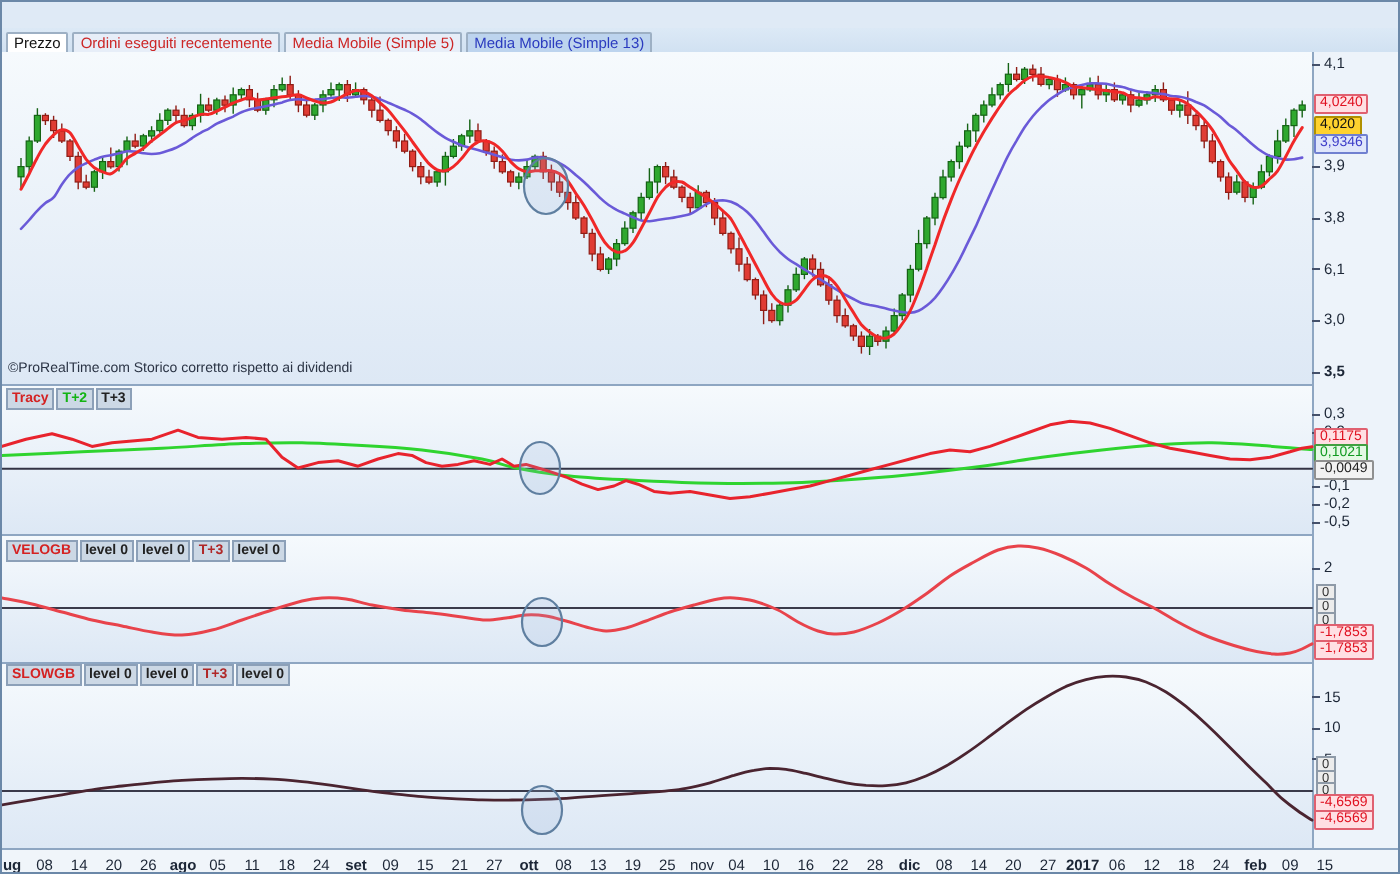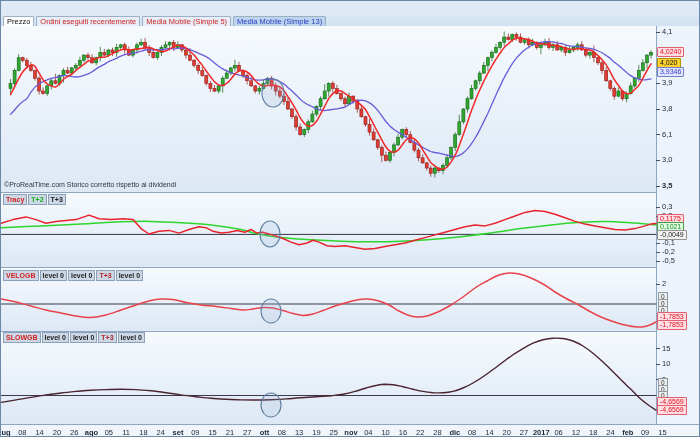--- a/index.html
+++ b/index.html
@@ -484,21 +484,21 @@
       <div class="dlbl" style="left: 166px; font-weight: bold;">set</div>
       <div class="dlbl" style="left: 183.3px;">09</div>
       <div class="dlbl" style="left: 200.6px;">15</div>
       <div class="dlbl" style="left: 217.9px;">21</div>
       <div class="dlbl" style="left: 235.2px;">27</div>
       <div class="dlbl" style="left: 252.5px; font-weight: bold;">ott</div>
       <div class="dlbl" style="left: 269.8px;">08</div>
       <div class="dlbl" style="left: 287.1px;">13</div>
       <div class="dlbl" style="left: 304.4px;">19</div>
       <div class="dlbl" style="left: 321.7px;">25</div>
-      <div class="dlbl" style="left: 339px; font-weight: bold;">nov</div>
+      <div class="dlbl" style="left: 339px; font-weight: normal;">nov</div>
       <div class="dlbl" style="left: 356.3px;">04</div>
       <div class="dlbl" style="left: 373.6px;">10</div>
       <div class="dlbl" style="left: 390.9px;">16</div>
       <div class="dlbl" style="left: 408.2px;">22</div>
       <div class="dlbl" style="left: 425.5px;">28</div>
       <div class="dlbl" style="left: 442.8px; font-weight: bold;">dic</div>
       <div class="dlbl" style="left: 460.1px;">08</div>
       <div class="dlbl" style="left: 477.4px;">14</div>
       <div class="dlbl" style="left: 494.7px;">20</div>
       <div class="dlbl" style="left: 512px;">27</div>

